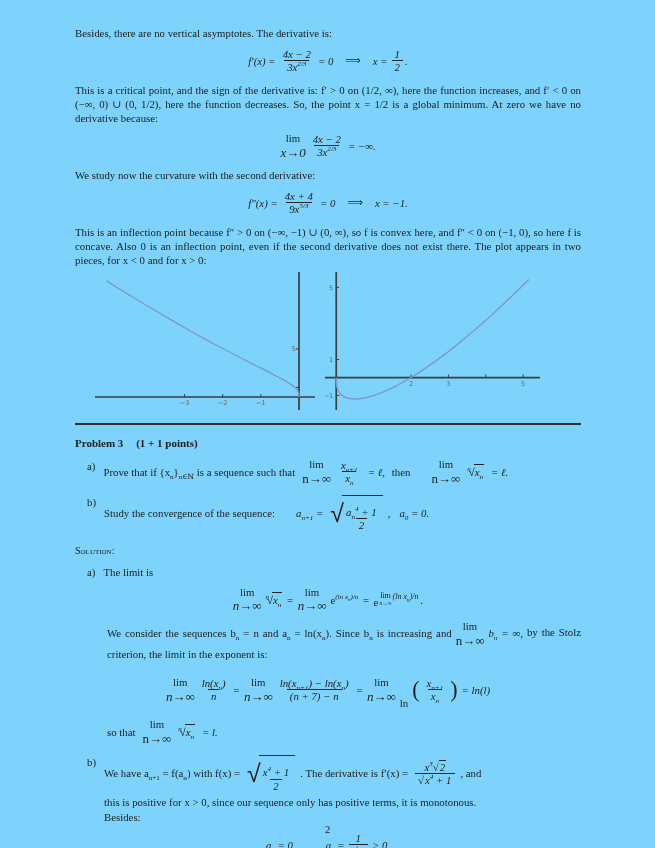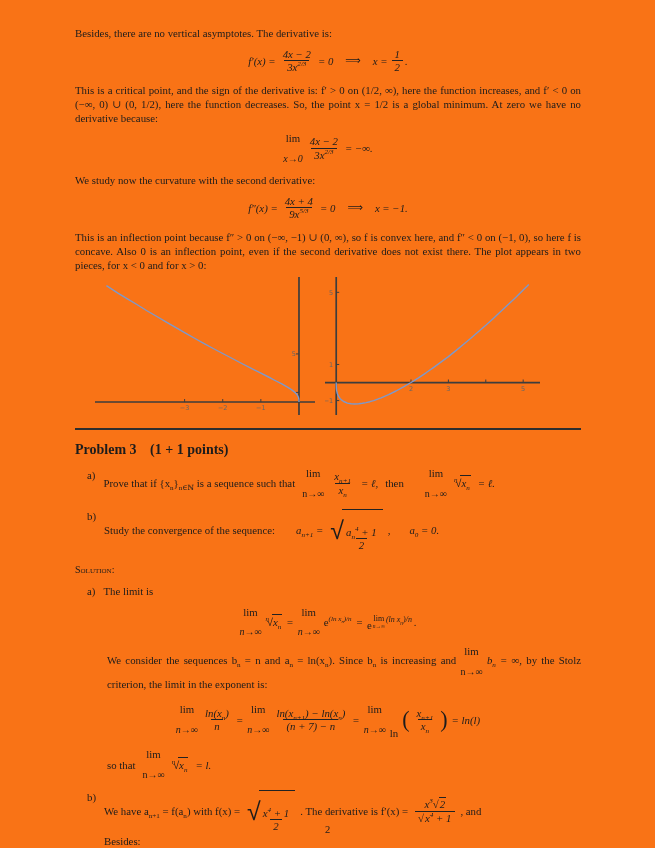--- a/index.html
+++ b/index.html
@@ -1,44 +1,44 @@
 <!DOCTYPE html>
 <html><head>
 <meta charset="utf-8">
 <style>
   html,body{margin:0;padding:0;background:#888;}
-  .page{position:relative;width:655px;height:848px;margin:0 auto;background:#f97316;overflow:hidden;
+  .page{position:relative;width:655px;height:848px;margin:0 auto;background:#7dd3fc;overflow:hidden;
         font-family:"Liberation Serif","DejaVu Serif",serif;color:#1c1c1c;}
   .content{position:absolute;left:75px;top:24px;width:506px;font-size:10.8px;line-height:1.3;}
   .par{text-align:justify;margin:2px 0;}
   .disp{display:flex;justify-content:center;align-items:center;gap:4px;margin:8px 0 9px;}
   .mi{font-style:italic;}
   sup,sub{font-size:66%;line-height:0;}
   .frac{display:inline-flex;flex-direction:column;align-items:center;vertical-align:middle;line-height:1.15;text-align:center;}
   .frac .num{display:block;padding:0 3px;}
   .frac .den{display:block;border-top:1px solid #222;padding:0 3px;}
   .lims{display:inline-flex;flex-direction:column;align-items:center;line-height:1;vertical-align:middle;}
   .lims .l1{font-style:normal;}
-  .lims .l2{font-size:10px;margin-top:10px;color:#1c1c1c;}
+  .lims .l2{font-size:13px;margin-top:2px;color:#1c1c1c;}
   .lims.tiny .l1{font-size:8px;}
   .lims.tiny .l2{font-size:5.5px;margin-top:1px;}
   .imp{font-family:"DejaVu Sans",sans-serif;margin:0 8px;font-style:normal;}
   .root{display:inline-flex;align-items:center;vertical-align:middle;}
   .rsign{font-style:normal;font-size:25px;line-height:1;font-family:"DejaVu Sans",sans-serif;font-weight:200;}
-  .rbody{border-top:1.2px solid #222;padding:16px 3px 0 1px;margin-left:-2px;}
+  .rbody{border-top:1.2px solid #222;padding:10px 3px 0 1px;margin-left:-2px;}
   .nroot{display:inline-flex;align-items:baseline;}
   .ridx{font-size:7px;position:relative;top:-5px;margin-right:-2px;font-style:italic;}
   .rs2{font-style:normal;font-family:"DejaVu Sans",sans-serif;font-weight:200;}
   .radt{border-top:1px solid #222;padding:0 1px;margin-left:-1px;}
   .rad{border-top:1px solid #222;padding:0 1px;}
   .bigp{font-style:normal;font-size:22px;line-height:1;font-weight:200;transform:scaleY(1.05);}
   .tight{margin-left:-2px;}
   .mline{display:flex;align-items:center;gap:7px;flex-wrap:nowrap;}
   .rule{border-top:2px solid #2e2e2e;margin:13px 0 11px;}
-  .phead{font-weight:bold;font-size:14px;margin:0 0 9px;}
+  .phead{font-weight:bold;font-size:11px;margin:0 0 9px;}
   .phead .pts{margin-left:10px;}
   .item{display:flex;margin:4px 0 10px;padding-left:12px;gap:8px;}
   .marker{flex:0 0 auto;}
   .sc{font-variant:small-caps;font-size:10px;margin:12px 0 8px;}
   .plots{display:flex;gap:10px;margin:5px 0 2px 20px;}
   .pagenum{position:absolute;left:0;right:0;top:824px;text-align:center;font-size:10.5px;}
   svg text{font-family:"DejaVu Sans",sans-serif;}
 </style>
 </head>
 <body>
@@ -170,21 +170,21 @@
         <span class="root mi">
           <span class="rsign">√</span>
           <span class="rbody">
             <span class="frac">
               <span class="num">a<sub>n</sub><sup>4</sup> + 1</span>
               <span class="den">2</span>
             </span>
           </span>
         </span>
         <span class="tight">,</span>
-        <span class="mi" style="margin-left:12px;">a<sub>0</sub> = 0.</span>
+        <span class="mi" style="margin-left:2px;">a<sub>0</sub> = 0.</span>
       </span>
     </div>
 
     <p class="sc">Solution:</p>
 
     <div class="item" style="margin-bottom:2px;">
       <span class="marker">a)</span>
       <span>The limit is</span>
     </div>
 
@@ -287,20 +287,21 @@
               </span>
             </span>
           </span>
           <span class="tight">. The derivative is f′(x) =</span>
           <span class="frac mi">
             <span class="num">x<sup>3</sup><span style="font-style:normal">√</span><span class="rad">2</span></span>
             <span class="den"><span style="font-style:normal">√</span><span class="rad">x<sup>4</sup> + 1</span></span>
           </span>
           <span class="tight">, and</span>
         </div>
+        <p class="par" style="margin:3px 0 0;">this is positive for x &gt; 0, since our sequence only has positive terms, it is monotonous.</p>
         <p class="par" style="margin:1px 0 0;">Besides:</p>
       </div>
     </div>
 
     <div class="disp mi">
       <span>a<sub>0</sub> = 0,</span>
       <span style="margin-left:26px;">a<sub>1</sub> =</span>
       <span class="frac">
         <span class="num">1</span>
         <span class="den"><span style="font-style:normal">√</span><span class="rad">2</span></span>

